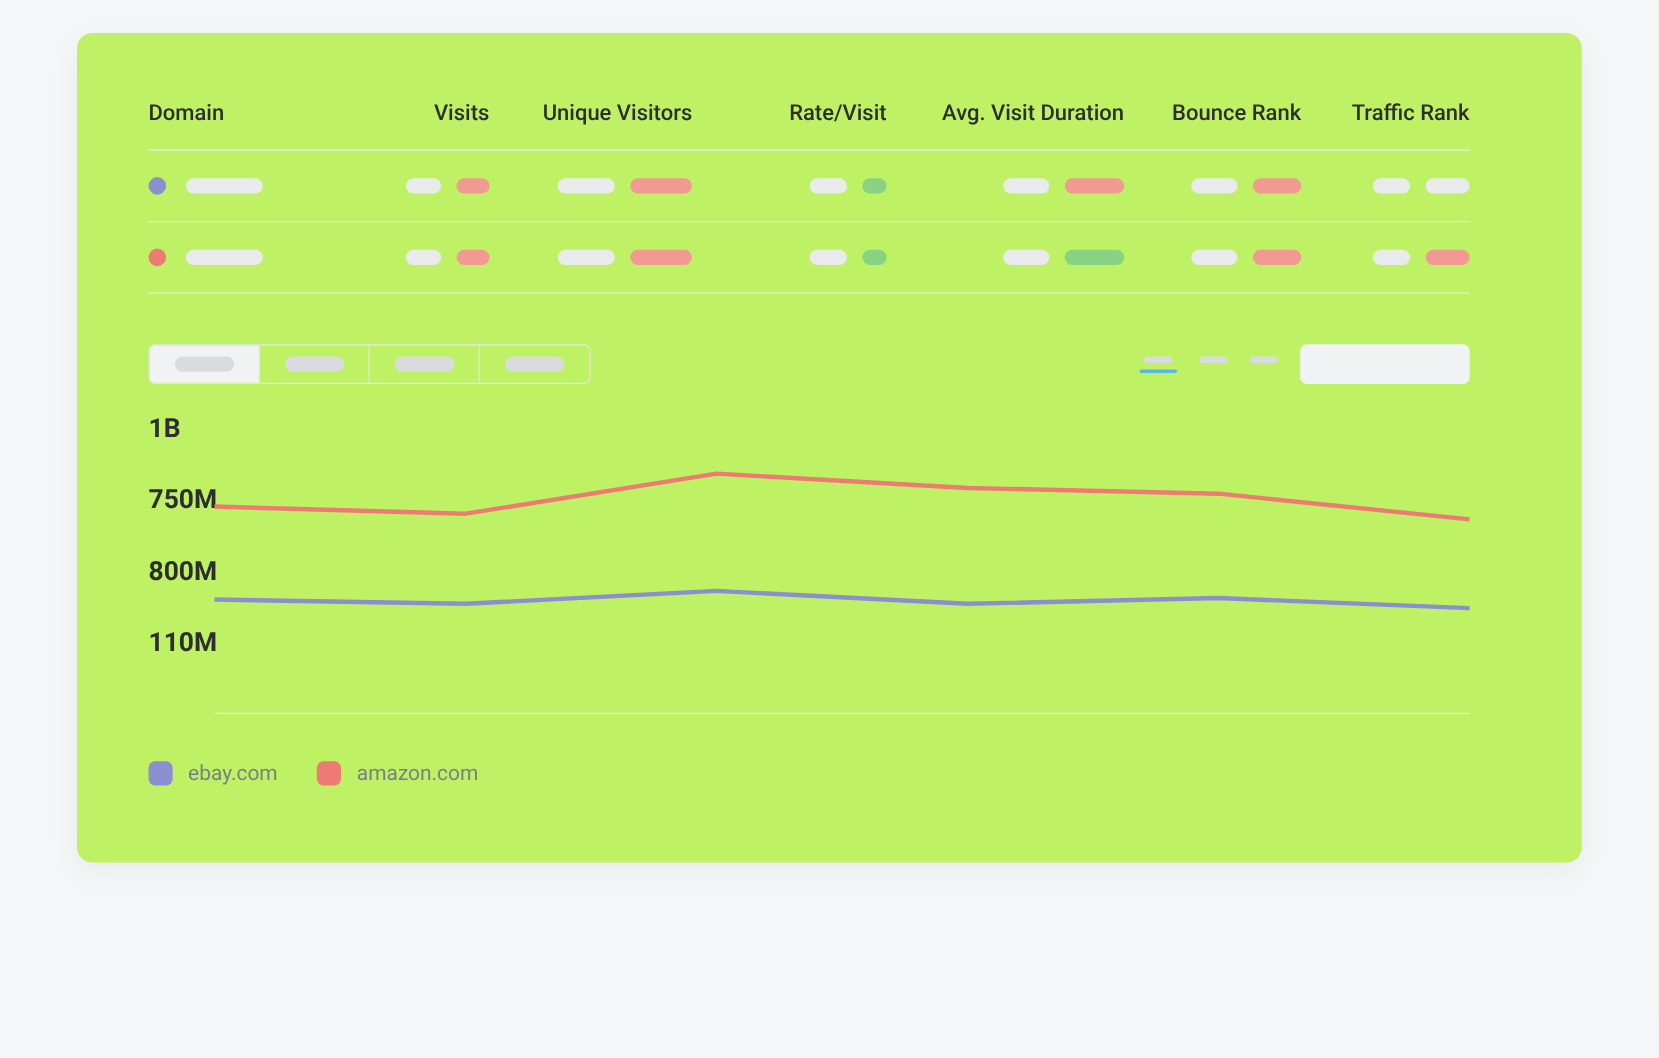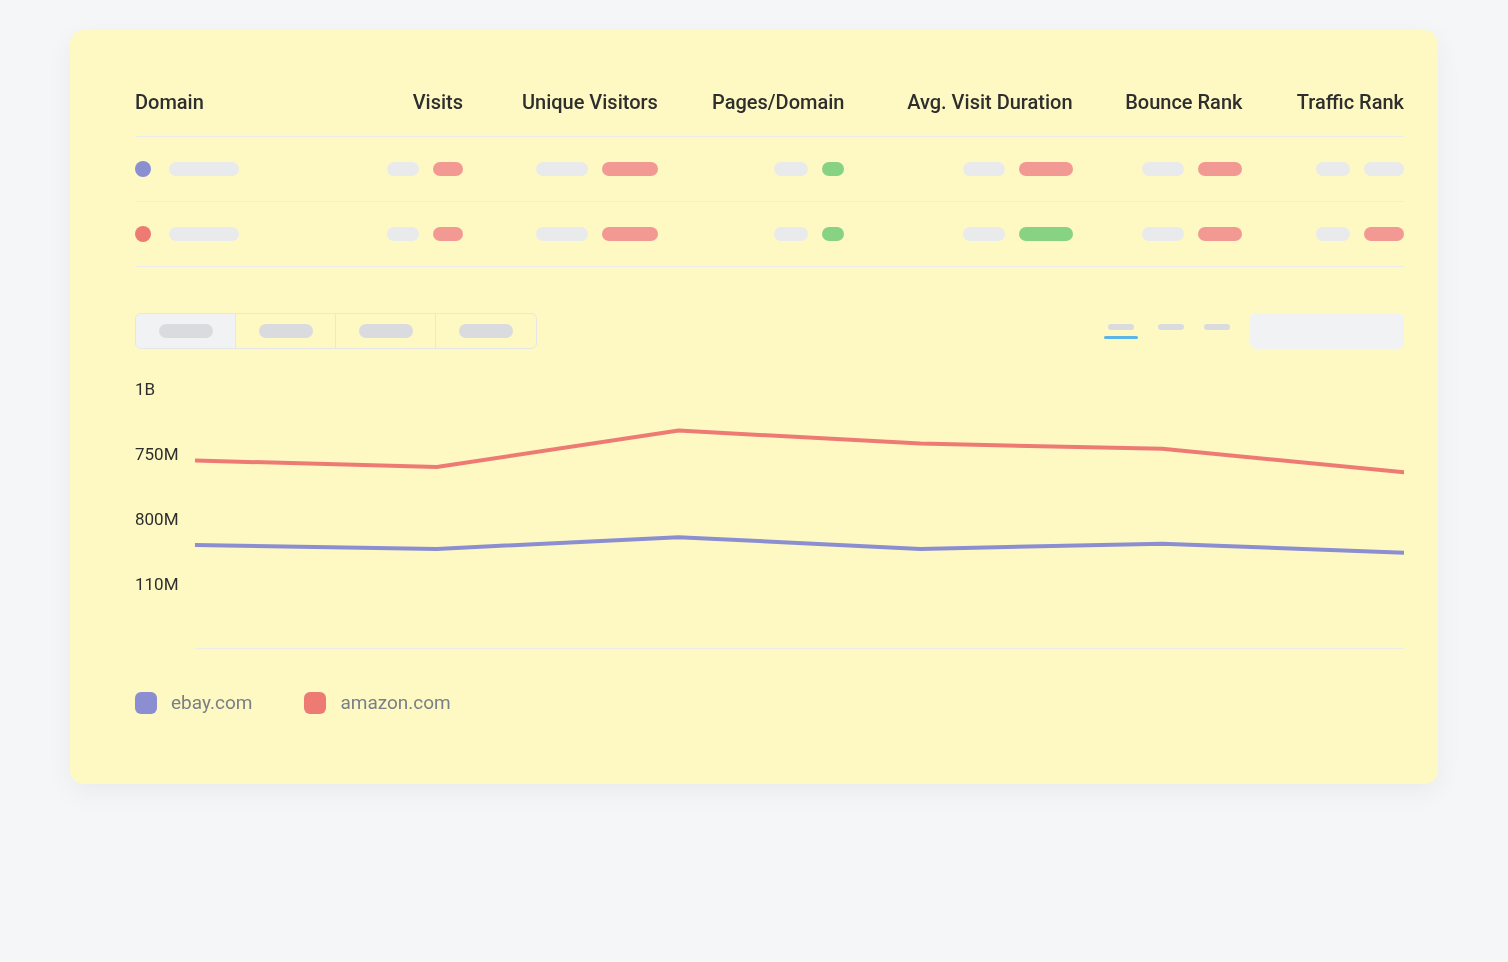--- a/index.html
+++ b/index.html
@@ -2,24 +2,24 @@
 <html><head>
   <meta charset="utf-8">
   <style>
     * { box-sizing: border-box; margin: 0; padding: 0; }
     body {
       font-family: -apple-system, BlinkMacSystemFont, 'Segoe UI', Roboto, Helvetica, Arial, sans-serif;
       background: #f5f6f7;
       padding: 30px 70px;
     }
     .card {
-      background: #fef9c3;
+      background: #bef264;
       border-radius: 14px;
       box-shadow: 0 8px 28px rgba(0,0,0,0.05);
-      padding: 60px 34px 70px 65px;
+      padding: 60px 102px 70px 65px;
     }
 
     
     .table { width: 100%; }
     .thead-row, .trow {
       display: grid;
       grid-template-columns: 1.15fr 0.7fr 1.05fr 1fr 1.25fr 0.9fr 0.85fr;
       align-items: center;
       gap: 20px;
     }
@@ -95,62 +95,62 @@
       padding-left: 60px;
     }
     .y-labels {
       position: absolute;
       left: 0; top: 0; bottom: 0;
       width: 60px;
     }
     .y-label {
       position: absolute;
       left: 0;
-      font-size: 17px;
+      font-size: 24px;
       color: #2e2e2e;
-      font-weight: 400;
+      font-weight: 700;
       transform: translateY(-50%);
     }
     .plot {
       position: relative;
       width: 100%;
       height: 100%;
     }
     .plot svg { width: 100%; height: 100%; display: block; }
     .baseline {
       position: absolute;
       left: 0; right: 0; bottom: 0;
       height: 1px;
       background: #ececec;
     }
 
     
     .legend {
       display: flex;
-      gap: 52px;
+      gap: 36px;
       margin-top: 42px;
       align-items: center;
     }
     .legend-item { display: flex; align-items: center; gap: 14px; }
     .sq {
       width: 22px; height: 22px; border-radius: 6px;
     }
     .legend-item span { font-size: 19px; color: #7a7f87; }
   </style>
 </head>
 <body>
 
 <div class="card">
 
   <div class="table">
     <div class="thead-row">
       <div class="th">Domain</div>
       <div class="th right">Visits</div>
       <div class="th right">Unique Visitors</div>
-      <div class="th right">Pages/Domain</div>
+      <div class="th right">Rate/Visit</div>
       <div class="th right">Avg. Visit Duration</div>
       <div class="th right">Bounce Rank</div>
       <div class="th right">Traffic Rank</div>
     </div>
     <div id="table-body">
         <div class="trow">
           <div class="td domain">
             <div class="dot" style="background: rgb(139, 142, 208);"></div>
             <div class="bar gray" style="width: 70px;"></div>
           </div>

